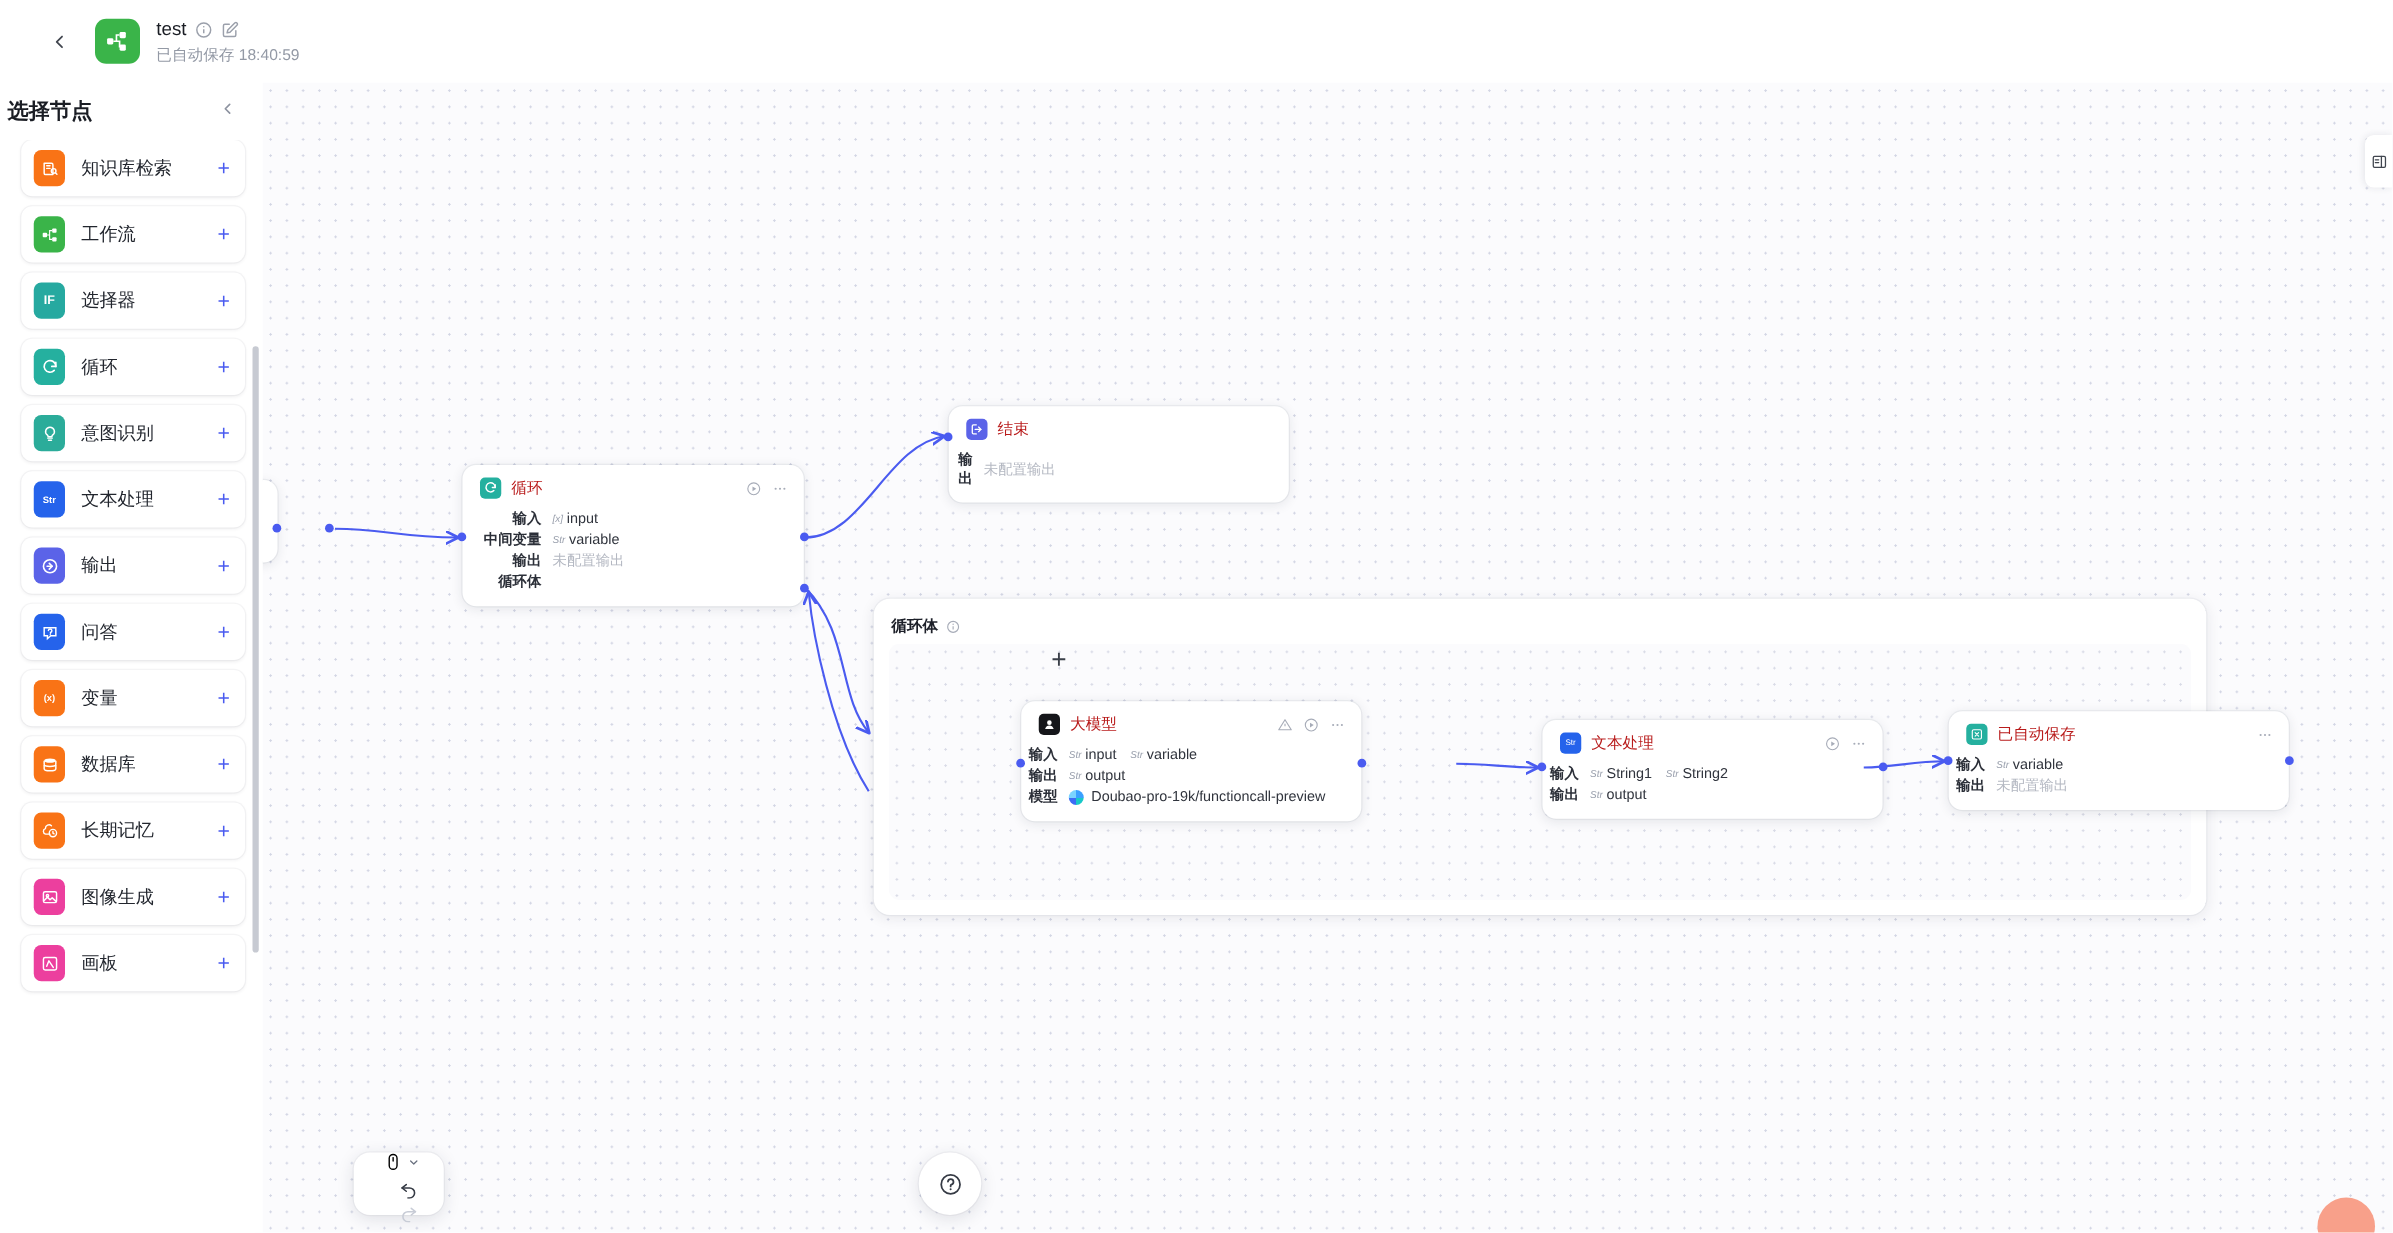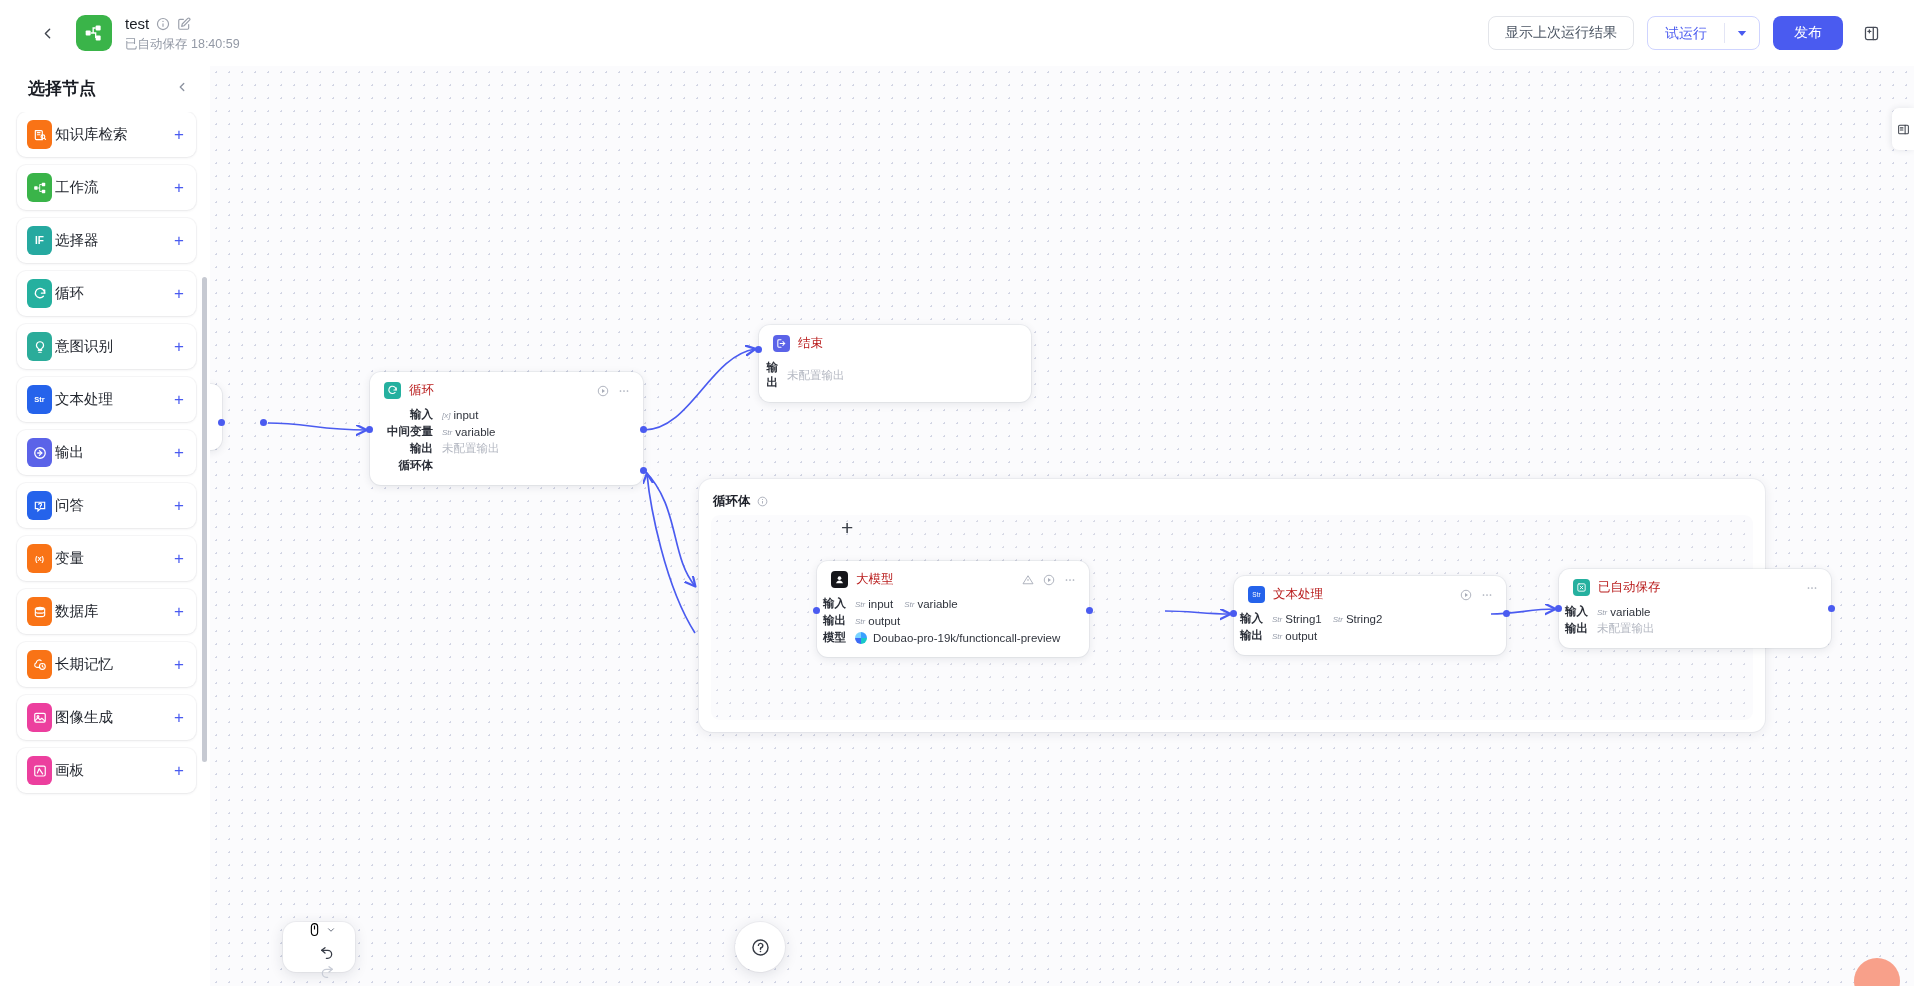--- a/index.html
+++ b/index.html
@@ -54,40 +54,40 @@
     width: 30px; height: 30px; display: flex; align-items: center;
     justify-content: center; color: #474c57; cursor: pointer;
   }
 
   
   #sidebar {
     position: absolute; top: 66px; left: 0; width: 210px; height: 920px;
     background: #ffffff; z-index: 50; display: flex; flex-direction: column;
   }
   .side-head {
-    height: 44px; display: flex; align-items: center; padding: 0 19px 0 28px;
+    height: 44px; display: flex; align-items: center; padding: 0 19px 0 6px;
   }
   .side-title { font-size: 17px; color: #1a1d24; font-weight: 700; }
   .side-collapse { margin-left: auto; color: #8d93a0; cursor: pointer; display: flex; width: 16px; height: 16px; }
   .side-list {
     flex: 1; overflow: hidden; position: relative;
     padding: 0 14px 0 17px; margin-top: 2px;
   }
   .node-item {
     height: 45px; background: #fff; border-radius: 9px;
     display: flex; align-items: center; padding: 0 12px 0 10px;
     margin-bottom: 8px; cursor: pointer;
     box-shadow: 0 1px 3px rgba(22,28,45,.07), 0 0 0 1px rgba(22,28,45,.035);
   }
   .ni-icon {
     width: 25px; height: 29px; border-radius: 6px; flex: none;
     display: flex; align-items: center; justify-content: center;
     color: #fff; font-size: 10px; font-weight: 700;
   }
-  .ni-label { font-size: 14.5px; color: #22262e; margin-left: 3px; }
+  .ni-label { font-size: 14.5px; color: #22262e; margin-left: 13px; }
   .ni-plus { margin-left: auto; color: #4a5bf0; font-size: 17px; line-height: 1; font-weight: 400; }
   .side-scrollbar {
     position: absolute; right: 3px; top: 165px; width: 5px; height: 485px;
     background: #c7cad2; border-radius: 3px;
   }
 
   
   #canvas {
     position: absolute; top: 66px; left: 210px; width: 1704px; height: 920px;
     background-color: #fbfbfd;
@@ -236,41 +236,20 @@
         <span class="title-ico">
           <svg width="14" height="14" viewBox="0 0 24 24" fill="none" stroke="currentColor" stroke-width="2" stroke-linecap="round" stroke-linejoin="round">
               <path d="M11 4H5a2 2 0 0 0-2 2v13a2 2 0 0 0 2 2h13a2 2 0 0 0 2-2v-6"></path>
               <path d="M18.5 2.5a2.1 2.1 0 0 1 3 3L12 15l-4 1 1-4z"></path>
             </svg>
         </span>
       </div>
       <div class="saved-line">已自动保存 18:40:59</div>
     </div>
 
-    <div class="header-right">
-      <div class="btn ghost">显示上次运行结果</div>
-      <div class="btn-split">
-        <span class="lbl">试运行</span>
-        <span class="sep"></span>
-        <span class="caret">
-          <svg width="10" height="10" viewBox="0 0 12 12" fill="currentColor">
-              <path d="M1 3.5h10L6 9.5z"></path>
-            </svg>
-        </span>
-      </div>
-      <div class="btn-primary">发布</div>
-      <div class="hdr-icon-btn">
-        <svg width="17" height="17" viewBox="0 0 24 24" fill="none" stroke="currentColor" stroke-width="1.8" stroke-linecap="round">
-            <rect x="3.5" y="3.5" width="17" height="17" rx="2.5"></rect>
-            <line x1="14.5" y1="3.5" x2="14.5" y2="20.5"></line>
-            <line x1="7" y1="9" x2="11" y2="9"></line>
-            <line x1="9" y1="7" x2="9" y2="11"></line>
-          </svg>
-      </div>
-    </div>
   </div>
 
   <div id="sidebar">
     <div class="side-head">
       <span class="side-title">选择节点</span>
       <span class="side-collapse">
         <svg width="14" height="14" viewBox="0 0 24 24" fill="none" stroke="currentColor" stroke-width="2.3" stroke-linecap="round" stroke-linejoin="round">
             <polyline points="15 18 9 12 15 6"></polyline>
           </svg>
       </span>

